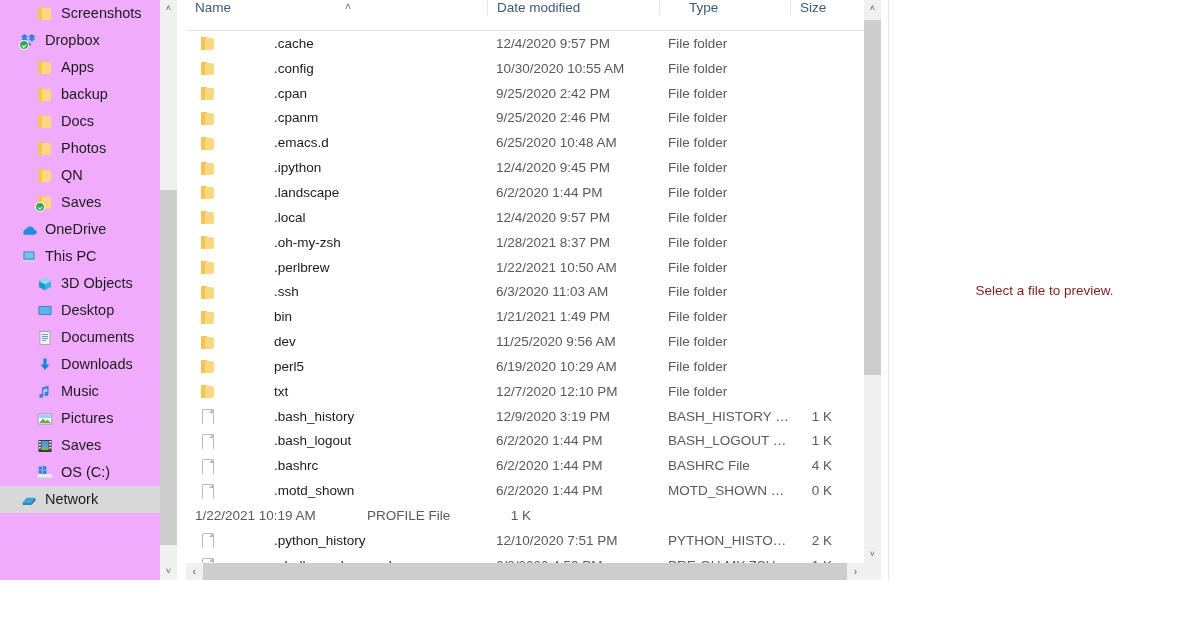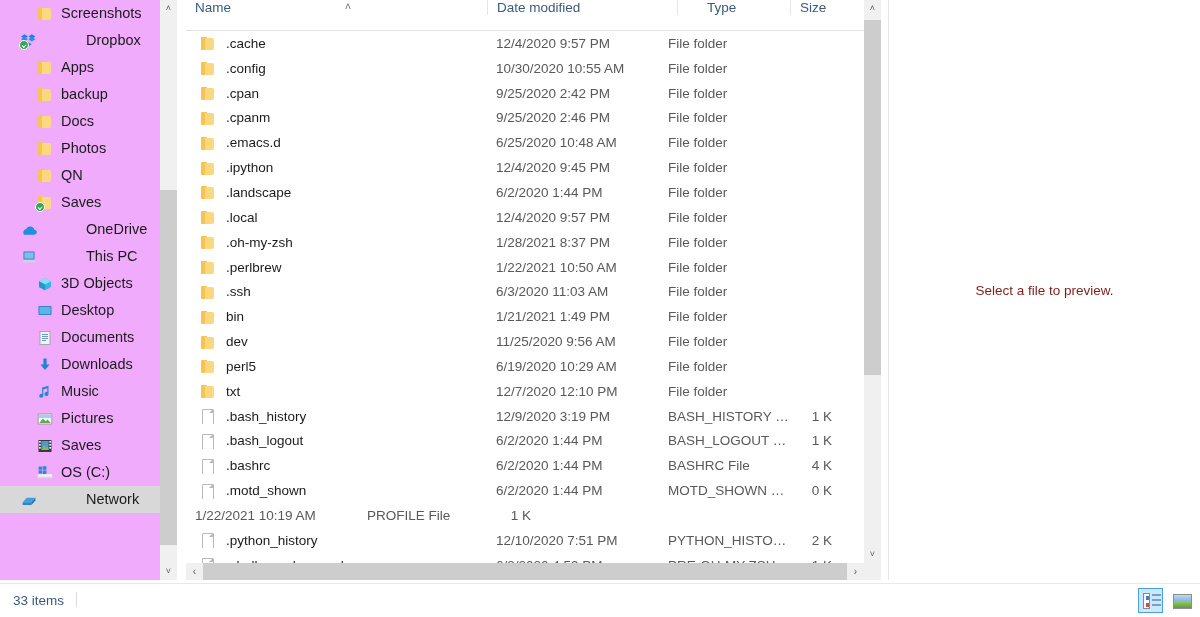--- a/index.html
+++ b/index.html
@@ -13,21 +13,21 @@
 
   
   #nav-pane {
     position: absolute; left: 0; top: 0; width: 160px; height: 580px;
     background: #f0abfc; overflow: hidden;
   }
   .nav-item {
     position: relative; height: 27px; display: flex; align-items: center;
     font-size: 14.5px; color: #1b1b1b; white-space: nowrap; cursor: default;
   }
-  .nav-item.lvl0 { padding-left: 20px; gap: 41px; }
+  .nav-item.lvl0 { padding-left: 20px; }
   .nav-item.lvl1 { padding-left: 36px; }
   .nav-item.selected { background: #d8d8d8; }
   .nav-ico { width: 18px; height: 17px; position: relative; flex: 0 0 18px; margin-right: 7px; }
   .nav-label { line-height: 1; }
 
   
   .ic-folder::before {
     content: ""; position: absolute; left: 2px; top: 2px; width: 6px; height: 13px;
     background: #f5c453; border-radius: 1px 0 0 1px;
   }
@@ -65,21 +65,21 @@
 
   #rows {
     position: absolute; left: 0; top: 31px; width: 694px; height: 535px; overflow: hidden;
   }
   .row {
     position: relative; height: 24.85px; display: flex; align-items: center;
     font-size: 13.5px; color: #595959; white-space: nowrap; cursor: default;
   }
   .cell-name {
     width: 301px; display: flex; align-items: center; color: #1b1b1b;
-    padding-left: 13px; overflow: hidden;
+    padding-left: 13px; overflow: hidden; gap: 48px;
   }
   .cell-date { width: 172px; padding-left: 9px; overflow: hidden; }
   .cell-type { width: 131px; padding-left: 9px; overflow: hidden; text-overflow: ellipsis; }
   .cell-size { width: 62px; padding-left: 9px; text-align: right; padding-right: 20px; overflow: hidden; }
   .row-ico { width: 17px; height: 16px; position: relative; flex: 0 0 17px; margin-right: 10px; }
   
   .ic-file::before {
     content: ""; position: absolute; left: 3px; top: 1px; width: 10px; height: 14px;
     background: #ffffff; border: 1px solid #b9b9b9; border-radius: 1px;
   }
@@ -340,21 +340,21 @@
 
   <div id="list-pane">
     <div id="col-header">
       <div class="col-head first" style="left:0; width:301px;">
         <span>Name</span>
         <span class="sort-caret">˄</span>
       </div>
       <div class="col-head" style="left:301px; width:172px;">
         <span>Date modified</span>
       </div>
-      <div class="col-head" style="left:491px; width:131px;padding-left:29px;">
+      <div class="col-head" style="left:473px; width:131px;padding-left:29px;">
         <span>Type</span>
       </div>
       <div class="col-head" style="left:604px; width:90px;text-align:right;">
         <span>Size</span>
       </div>
     </div>
     <div id="rows">
         <div class="row">
           <div class="cell-name">
             <span class="row-ico ic-folder"></span>
@@ -563,31 +563,14 @@
   <div class="hsb" style="left:186px; top:563px; width:678px;">
     <div class="hsb-arrow" style="left:0;">‹</div>
     <div class="thumb" style="left:17px; width:644px;"></div>
     <div class="hsb-arrow" style="left:661px;">›</div>
   </div>
 
   <div id="preview-pane">
     <div id="preview-text">Select a file to preview.</div>
   </div>
 
-  <div id="status-bar">
-    <div id="item-count">33 items</div>
-    <div id="count-divider"></div>
-    <div id="view-buttons">
-      <div class="view-btn active">
-        <span class="ic-details-left"></span>
-        <span class="ic-details-lines">
-            <i></i>
-            <i></i>
-            <i></i>
-          </span>
-      </div>
-      <div class="view-btn">
-        <span class="ic-largeicon"></span>
-      </div>
-    </div>
-  </div>
 
 </div>
 
 </body></html>

